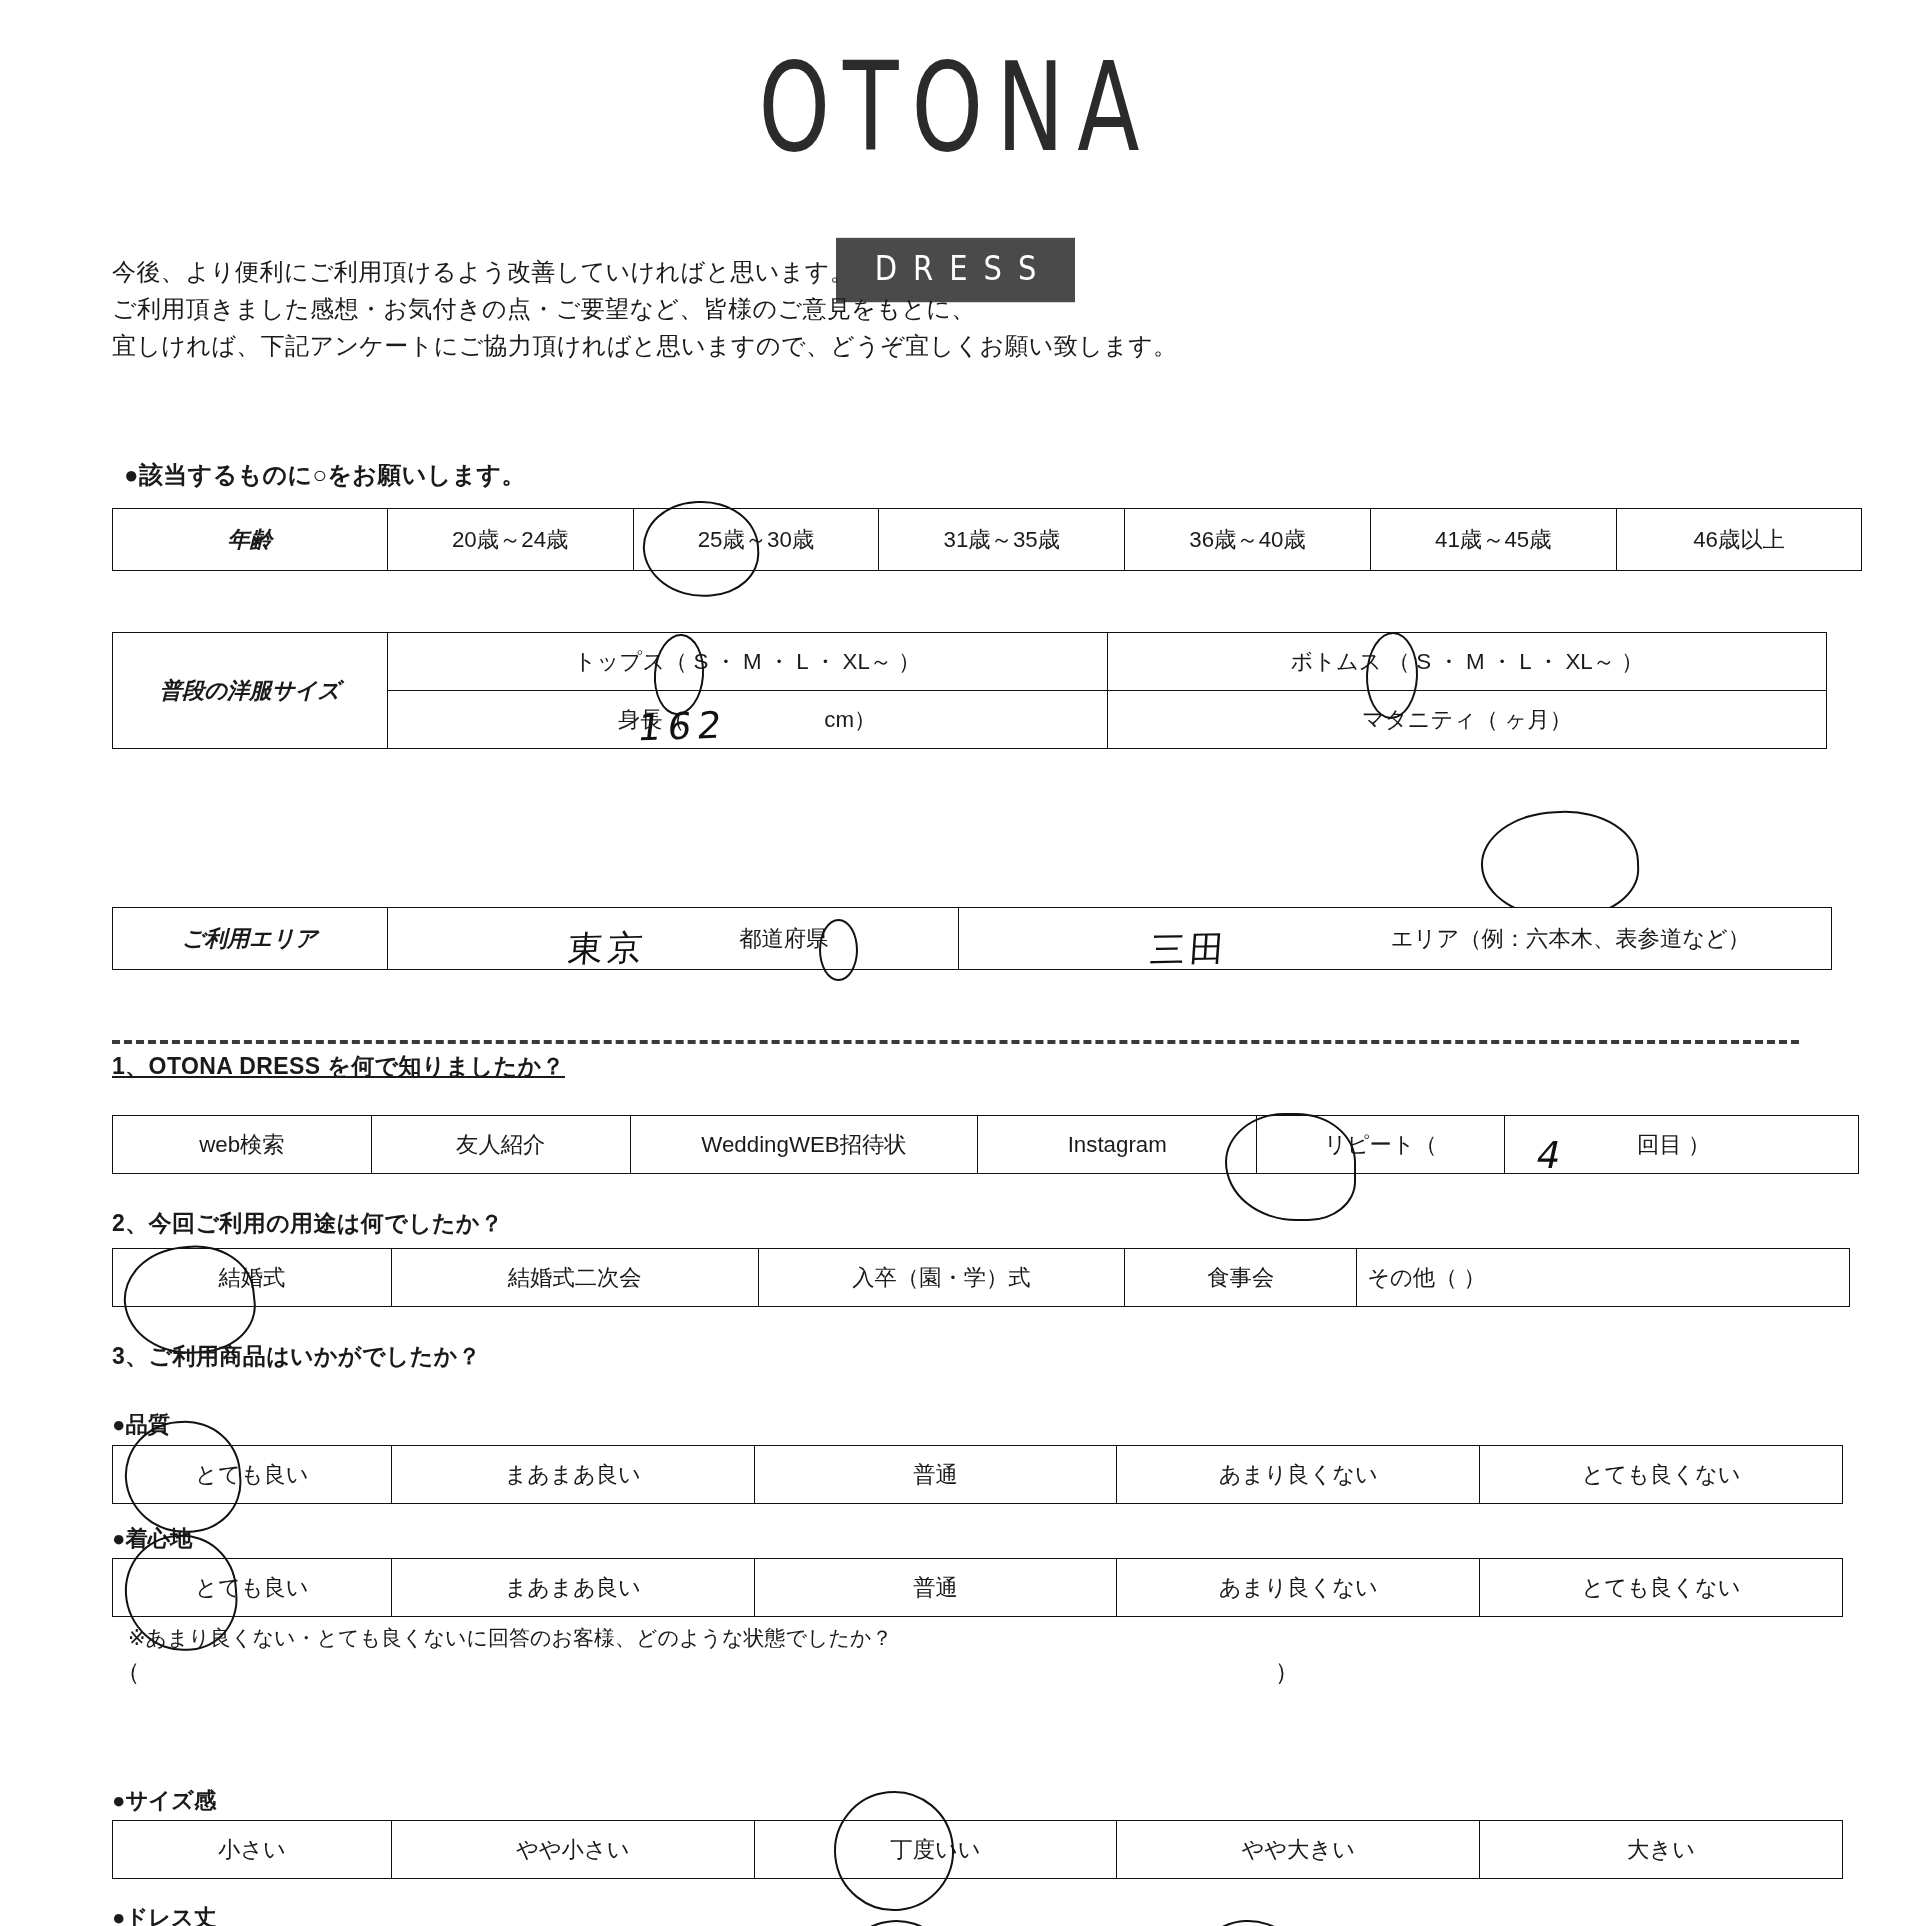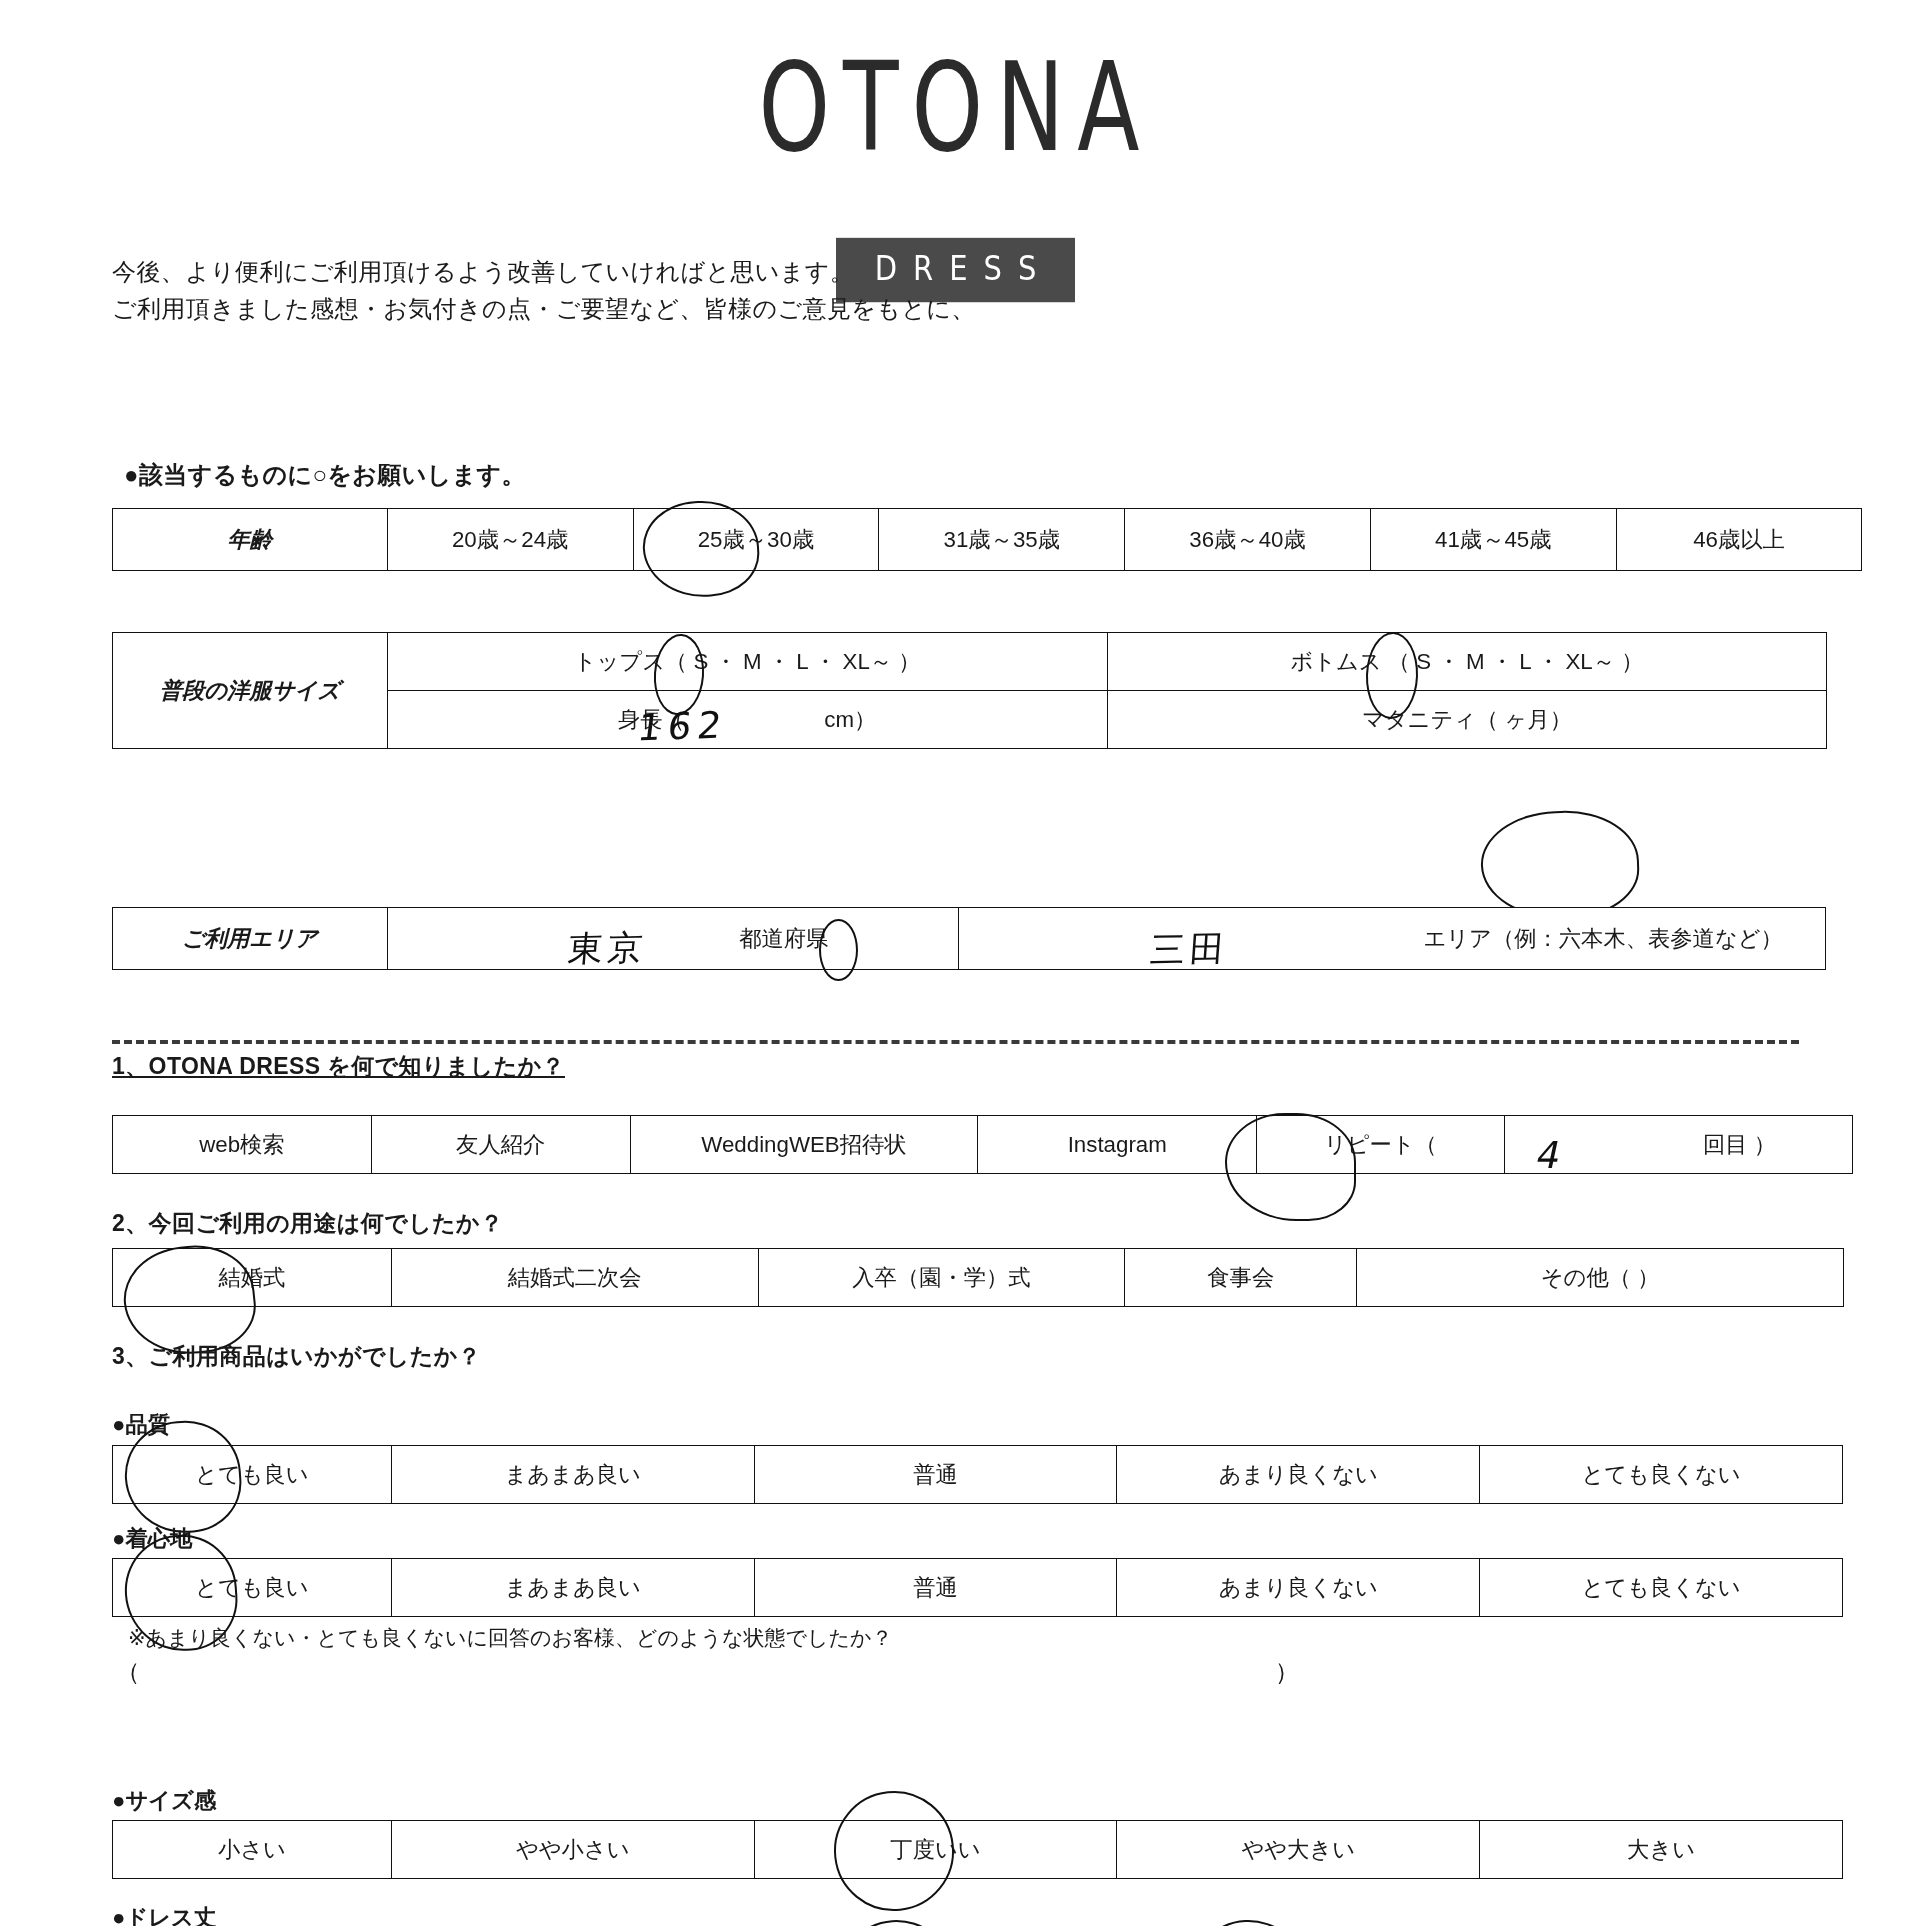--- a/index.html
+++ b/index.html
@@ -61,21 +61,21 @@
   }
   table.q td {
     border:1.2px solid #111;
     text-align:center;
     vertical-align:middle;
     padding:0 3.9px;
     white-space:nowrap;
     font-weight:500;
   }
   table.q td.lbl { font-weight:700;font-style:italic; }
-  table.q td.left { text-align:center; padding-left:4px; }
+  table.q td.left { text-align:left; padding-left:10px; }
   .rowh { height:62px; }
 
   
   .qh { position:absolute; font-size:23px; font-weight:700; letter-spacing:0.4px; white-space:nowrap; }
   .sub { position:absolute; font-size:22.3px; font-weight:700; white-space:nowrap; }
   .note { position:absolute; font-size:21px; font-weight:500; white-space:nowrap; }
   .paren { position:absolute; font-size:24px; }
 
   .dashed {
     position:absolute; left:112px; top:1040px; width:1687px; height:0;
@@ -107,20 +107,21 @@
 
   <div class="logo-wrap">
     <div class="logo-otona">OTONA</div>
     <div style="height:65px"></div>
     <div class="logo-dress-box">DRESS</div>
   </div>
 
   <div class="intro">
     <p>今後、より便利にご利用頂けるよう改善していければと思います。</p>
     <p>ご利用頂きました感想・お気付きの点・ご要望など、皆様のご意見をもとに、</p>
+    <p>宜しければ、下記アンケートにご協力頂ければと思いますので、どうぞ宜しくお願い致します。</p>
   </div>
 
   <div class="lead">●該当するものに○をお願いします。</div>
 
   <table class="q" style="left:112px; top:508px; width:1687px;">
     <tbody>
         <tr class="rowh">
       <td class="lbl" style="width:266px">年齢</td>
       <td style="width:237px">20歳～24歳</td>
       <td style="width:237px">25歳～30歳</td>

